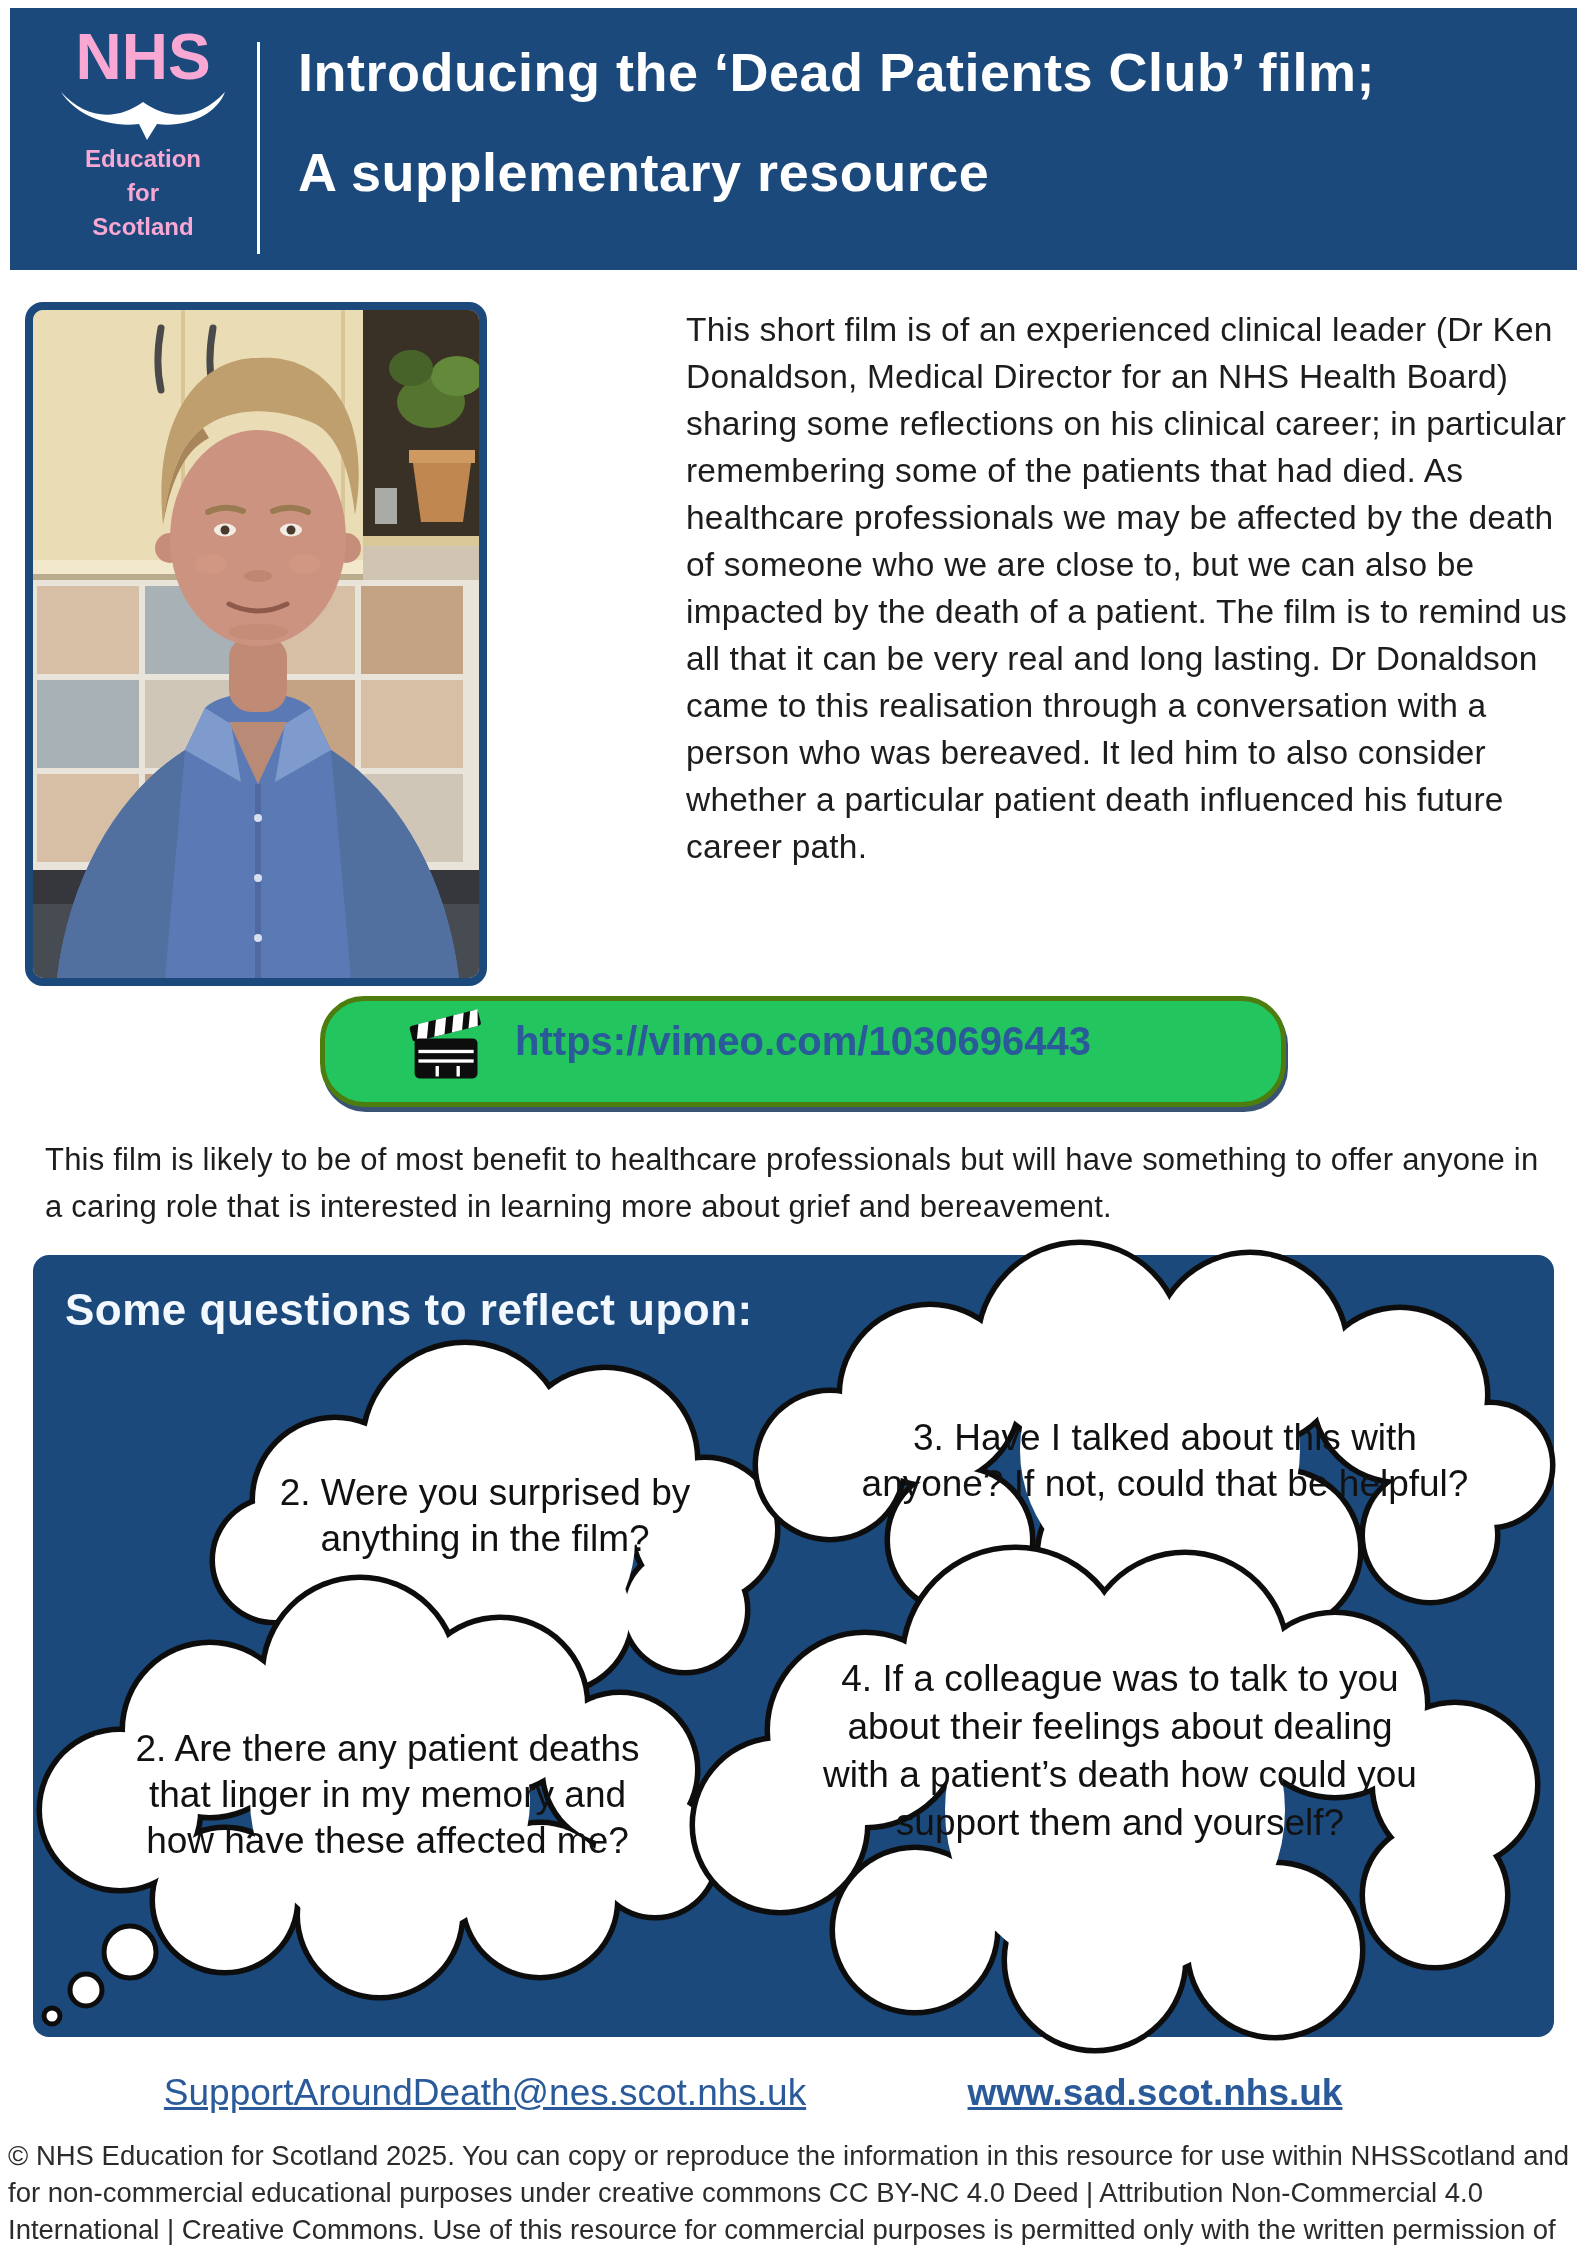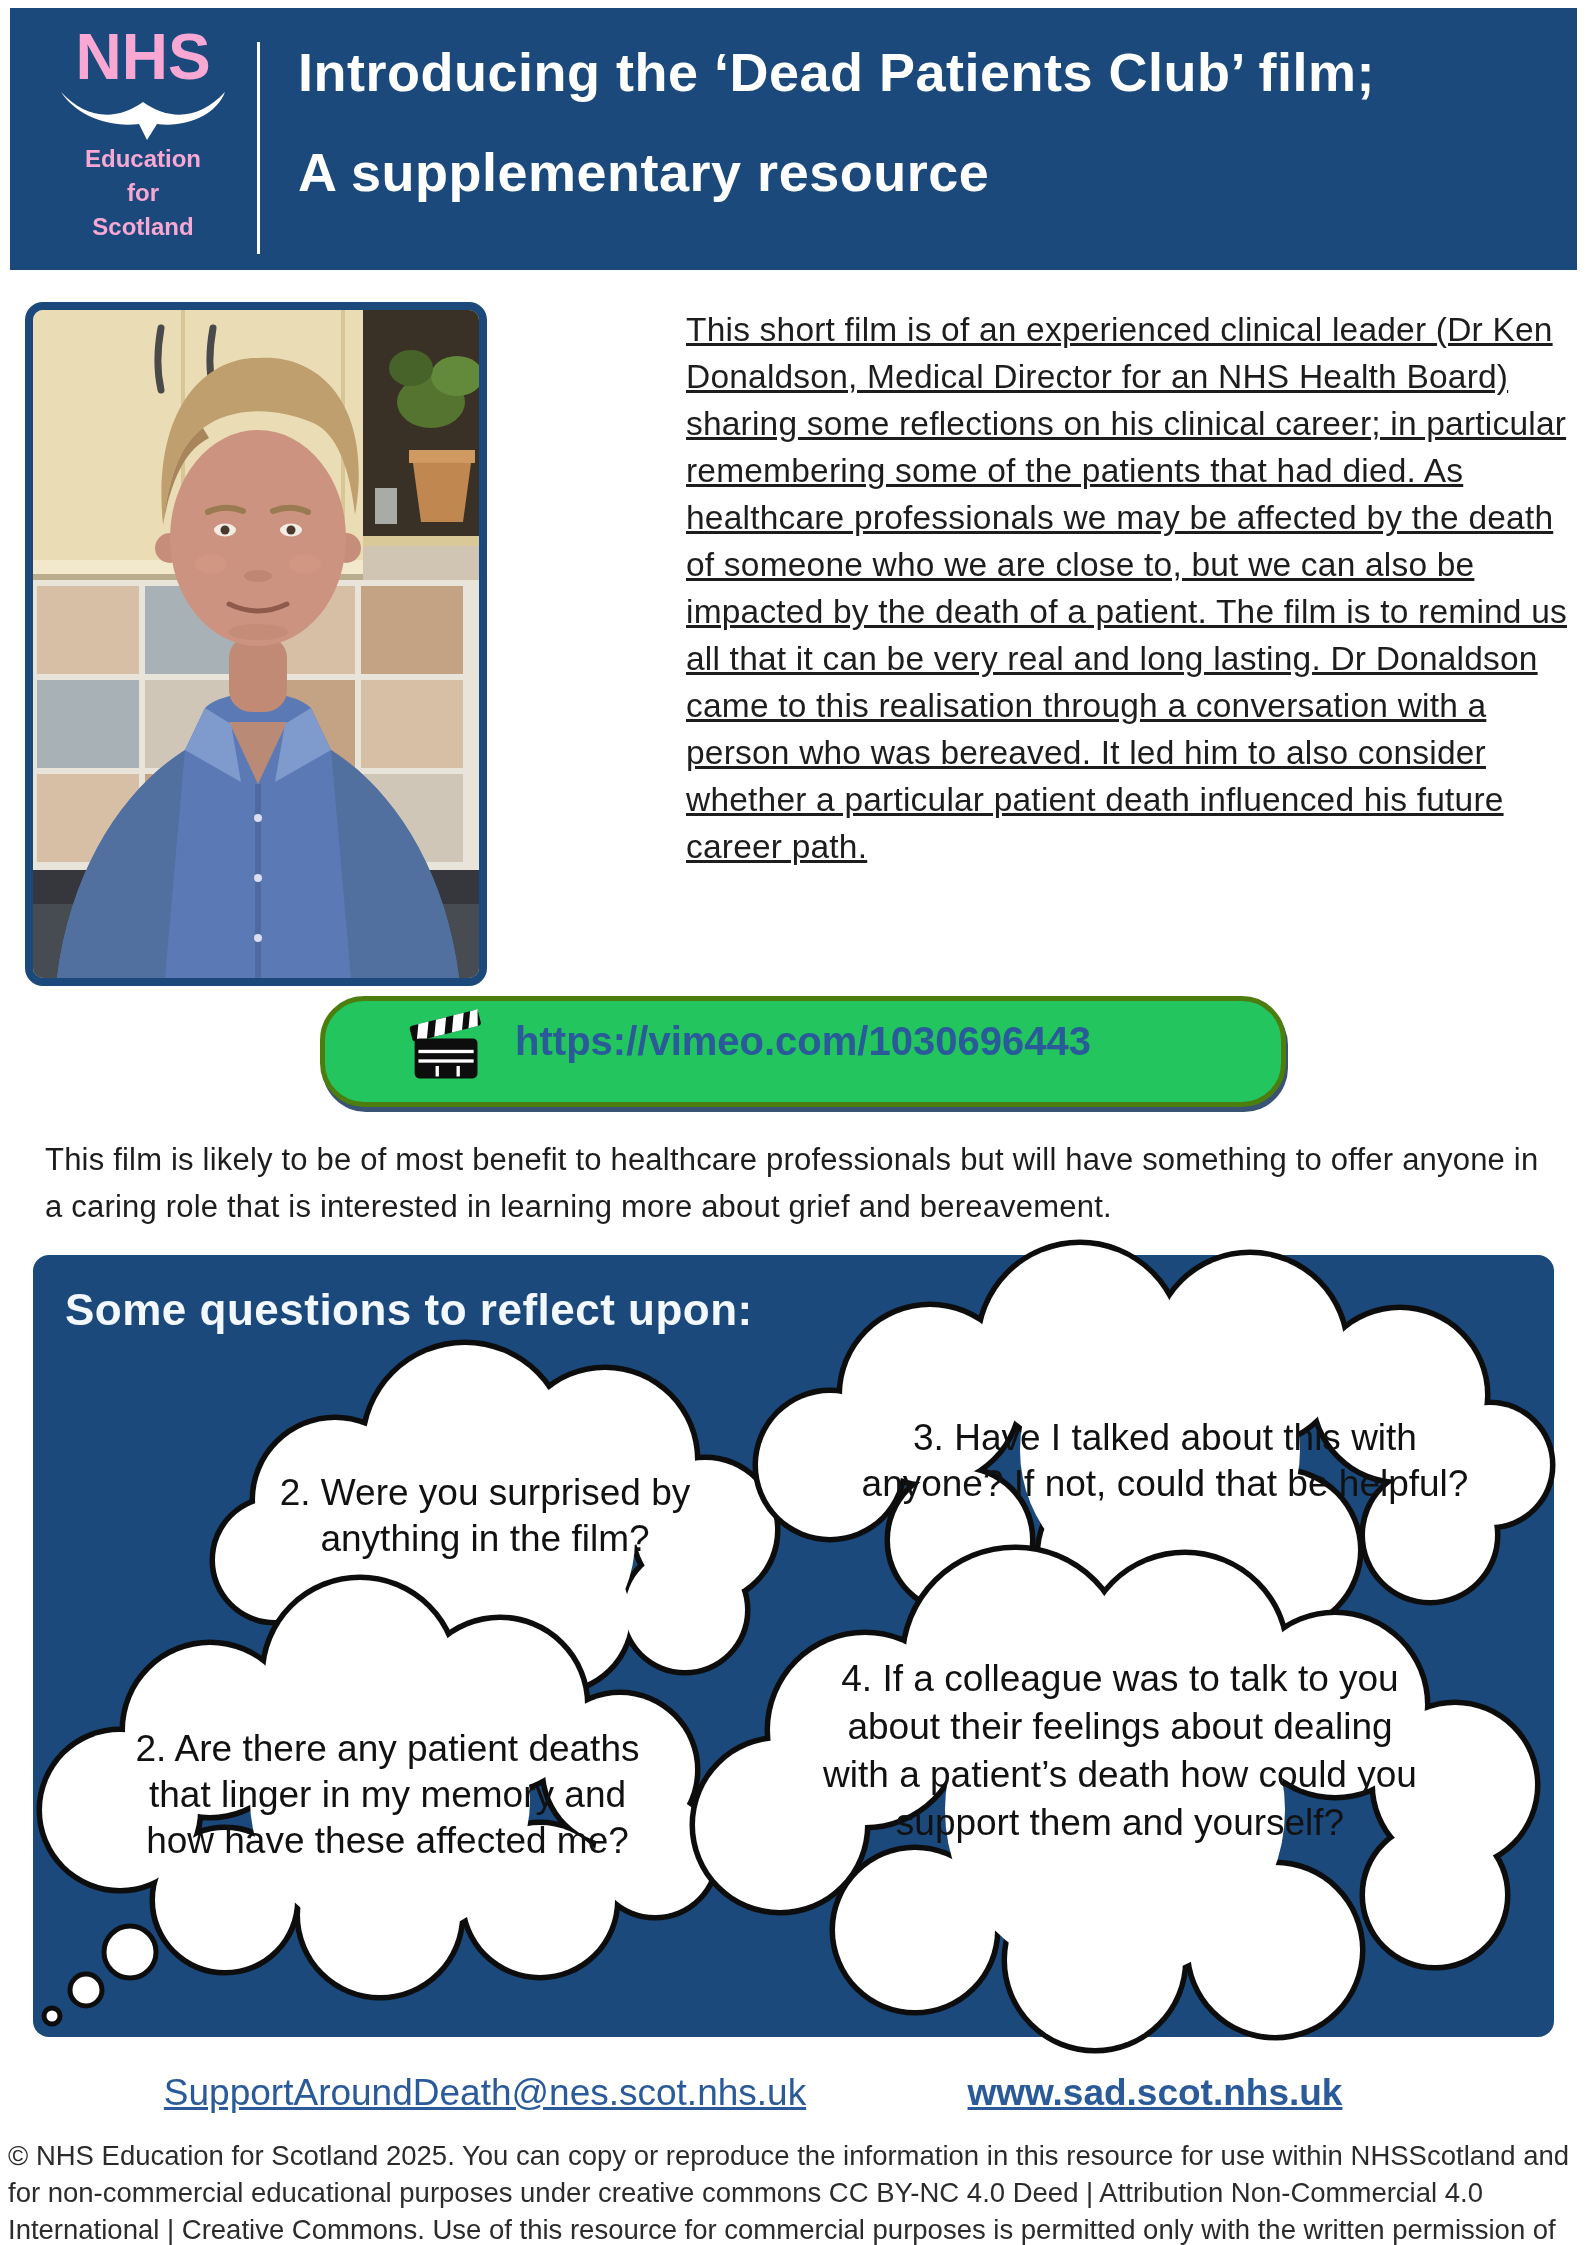--- a/index.html
+++ b/index.html
@@ -16,21 +16,21 @@
   .titles { position: absolute; left: 288px; top: 14px; color: #ffffff; font-weight: 700; }
   .title-line { display: block; font-size: 54px; line-height: 100px; letter-spacing: 0.5px; }
 
   
   .photo-frame { position: absolute; left: 25px; top: 302px; width: 462px; height: 684px;
                  border: 8px solid #1b497c; border-radius: 18px; overflow: hidden; background: #cfc5b2; }
   .photo-frame svg { display: block; width: 100%; height: 100%; }
 
   
   .intro-text { position: absolute; left: 686px; top: 306px; width: 882px;
-                font-size: 33.5px; line-height: 47px; color: #1d1d1d; letter-spacing: 0.2px; text-decoration: underline; }
+                font-size: 33.5px; line-height: 47px; color: #1d1d1d; letter-spacing: 0.2px; }
 
   
   .vimeo-btn { position: absolute; left: 320px; top: 996px; width: 966px; height: 111px;
                background: #22c55e; border: 5px solid #4d7c0f; border-radius: 44px;
                box-shadow: 2px 5px 0 rgba(21,53,92,0.85); cursor: pointer; }
   .vimeo-icon { position: absolute; left: 82px; top: 5px; }
   .vimeo-text { display: block; width: 100%; text-align: center; line-height: 80px;
                 font-size: 40px; font-weight: 600; color: #2a5a99; text-decoration: none; }
 
   

